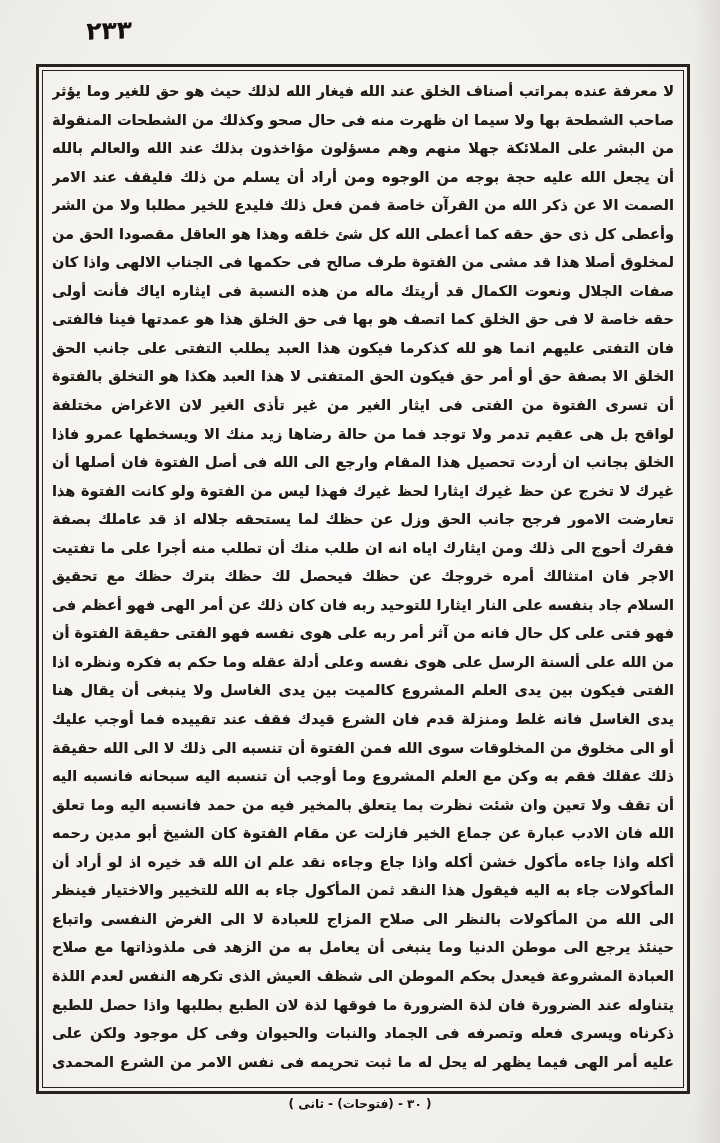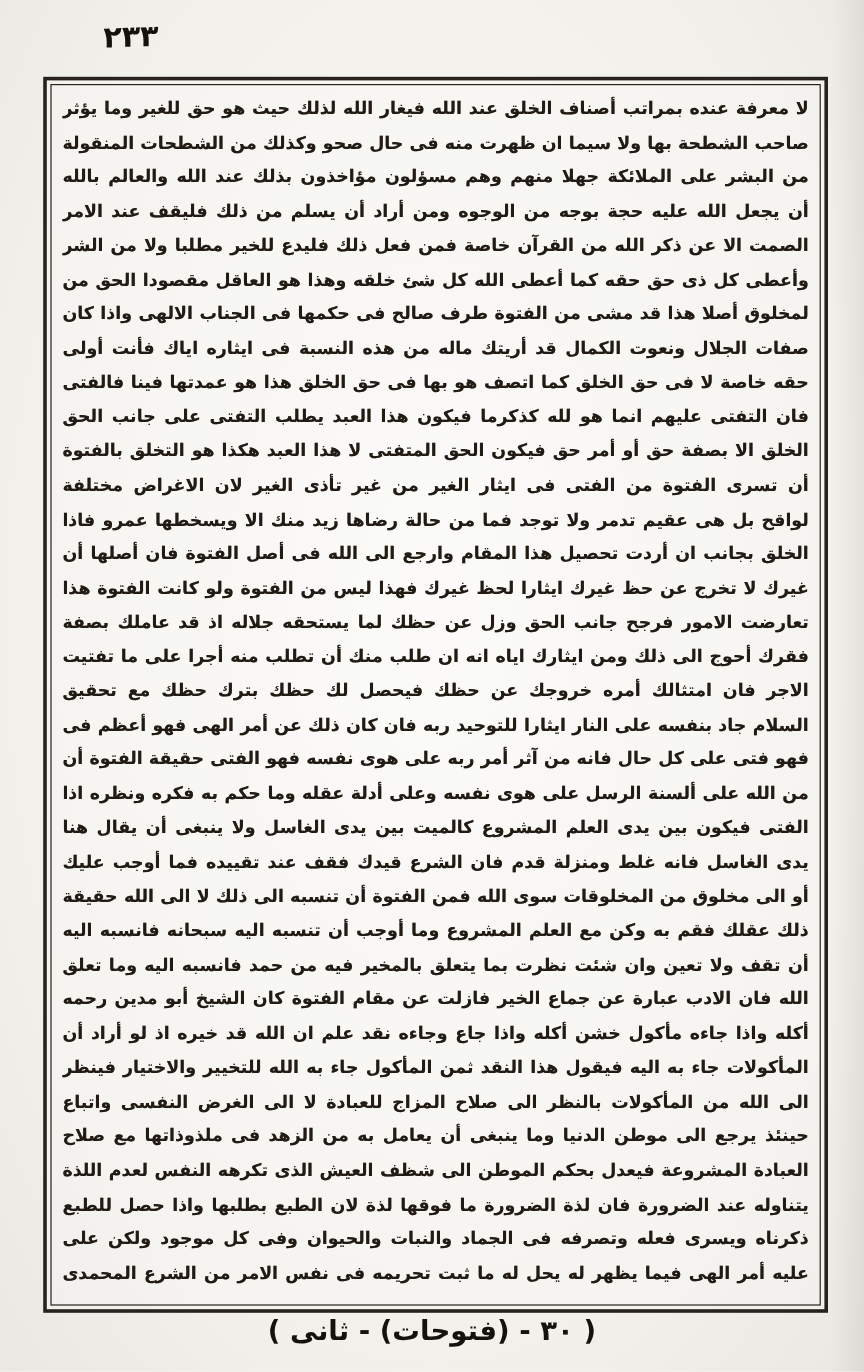--- a/index.html
+++ b/index.html
@@ -32,21 +32,21 @@
     margin:0;padding:0;direction:rtl;
     text-align:justify;text-align-last:justify;
     font-size:14.5px;font-weight:700;
     line-height:28.55px;height:28.55px;overflow:hidden;
     color:#211b14;
     text-shadow:0 0 0.5px rgba(33,27,20,0.55);
   }
   .footer{
     position:absolute;top:1097px;left:0;width:720px;
     text-align:center;direction:rtl;
-    font-size:23px;font-weight:bold;color:#15110c;
+    font-size:12px;font-weight:bold;color:#15110c;
     letter-spacing:1px;
   }
 </style>
 </head>
 <body>
 
 <div class="page-number">٢٣٣</div>
 
 <div class="frame">
   <div class="frame-inner">

